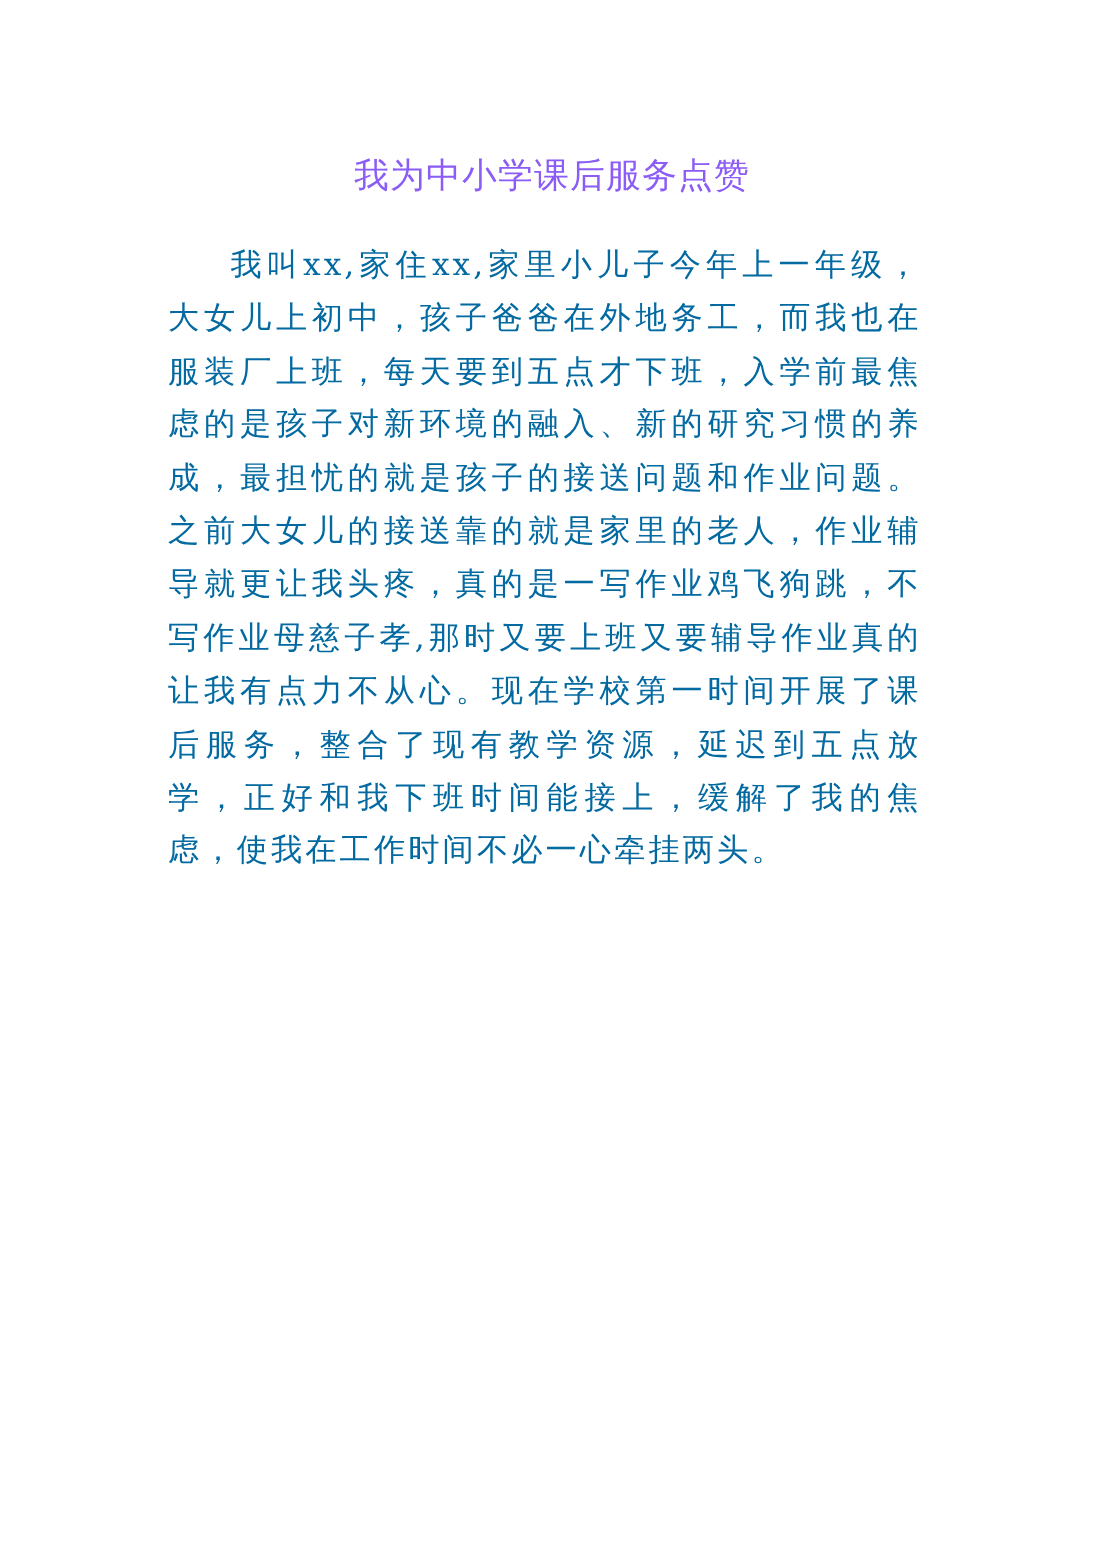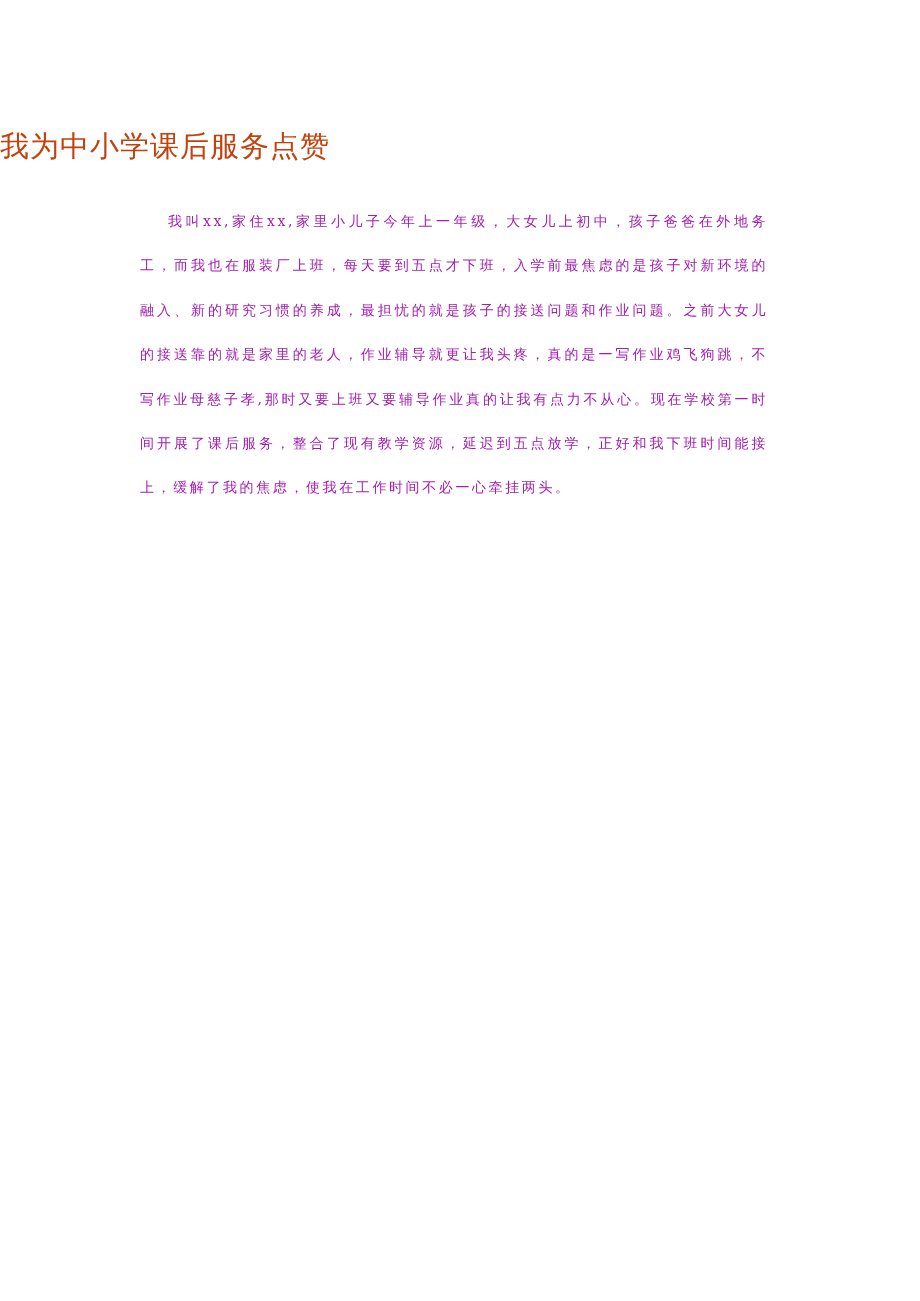--- a/index.html
+++ b/index.html
@@ -21,43 +21,43 @@
       top: 0;
       width: 920px;
       height: 1301px;
       background: #ffffff;
     }
     .title {
       position: absolute;
       left: 0;
       top: 124px;
       width: 920px;
-      text-align: left;
+      text-align: center;
       font-size: 29px;
       line-height: 44px;
       letter-spacing: 1px;
       margin: 0;
       font-weight: normal;
-      color: #c2410c;
+      color: #8b5cf6;
     }
     .body {
       position: absolute;
       left: 140px;
       top: 199px;
       width: 628px;
     }
     .para {
       margin: 0;
-      font-size: 14px;
+      font-size: 26px;
       line-height: 44.4px;
       letter-spacing: 2.6px;
       text-align: justify;
       text-indent: 2em;
       word-break: break-all;
-      color: #a21caf;
+      color: #0369a1;
     }
     .para + .para {
       margin-top: 0;
     }
   </style>
 </head>
 <body>
 
 <div class="page">
   <h1 class="title">我为中小学课后服务点赞</h1>

